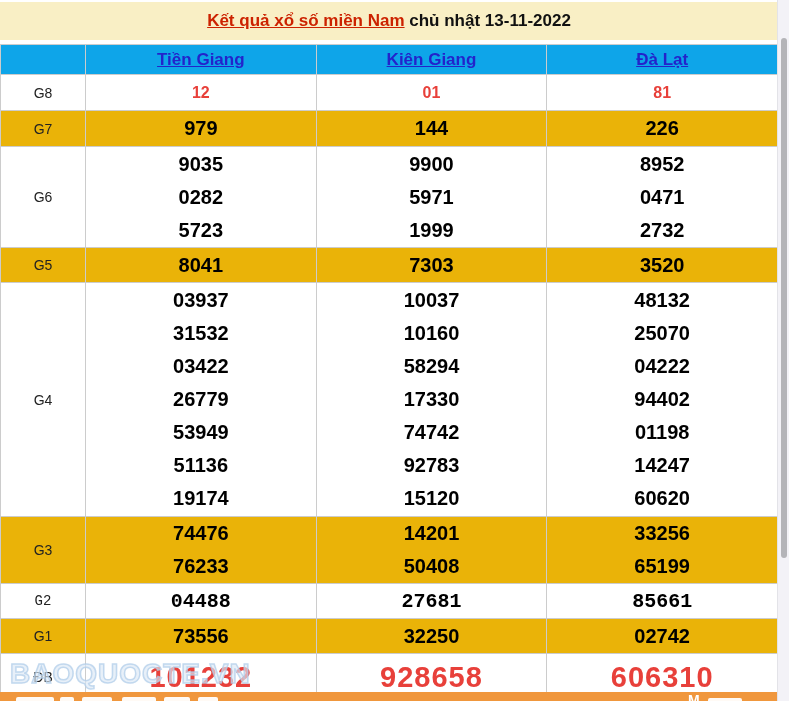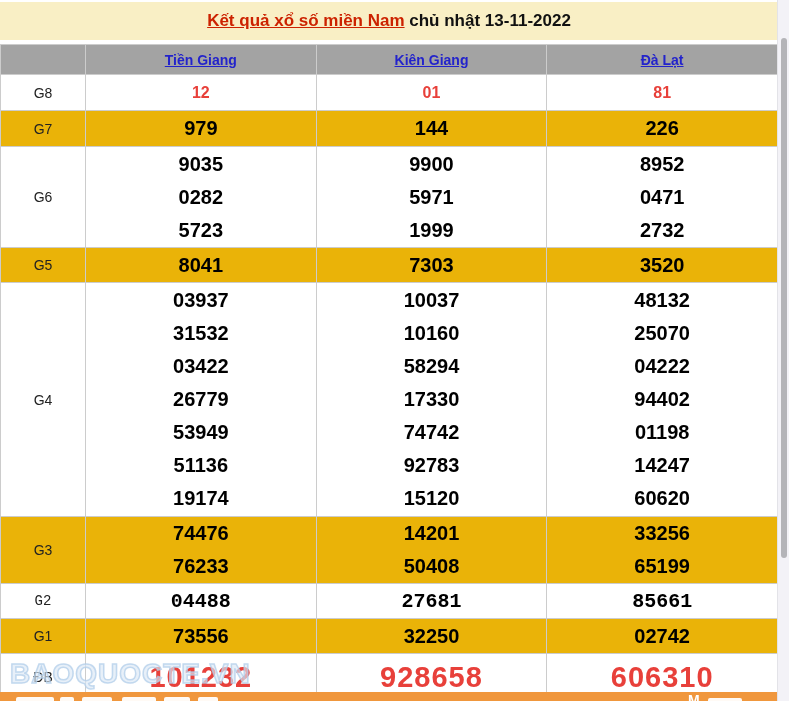--- a/index.html
+++ b/index.html
@@ -23,21 +23,21 @@
   
   table.results{
     position:absolute;left:0;top:44px;width:778px;
     border-collapse:collapse;table-layout:fixed;
     font-family:"Liberation Sans", sans-serif;
   }
   table.results th, table.results td{
     border:1px solid #ccc;text-align:center;vertical-align:middle;padding:0;
   }
   table.results thead th{
-    height:29px;background:#a3a3a3;font-size:14px;font-weight:bold;
+    height:29px;background:#0ea5e9;font-size:17px;font-weight:bold;
   }
   .prov-link{color:var(--link-blue,#2323cb);text-decoration:underline;font-weight:bold;}
   td.label-col, th.label-col{width:84px;}
   td.label-col{font-size:14px;font-weight:400;color:#222;}
   .num{font-size:20px;font-weight:bold;color:#000;line-height:33px;}
   tr.alt td{background:#eab308;}
   tr.red-big .num{color:var(--accent-red,#e8403a);font-size:16px;}
   tr.red-huge .num{color:var(--accent-red,#e8403a);font-size:29px;letter-spacing:1px;}
   tr.row-0 td{height:35px;}
   tr.row-1 td{height:35px;}

